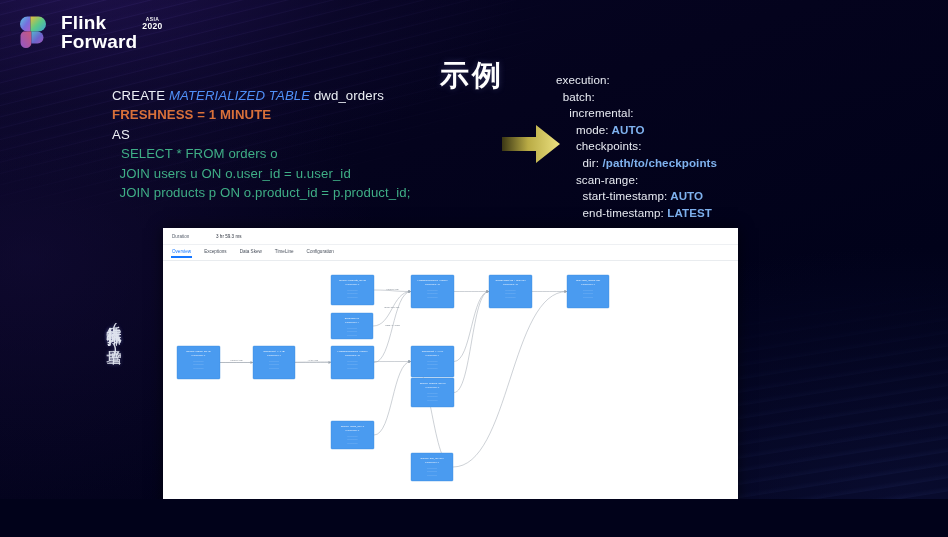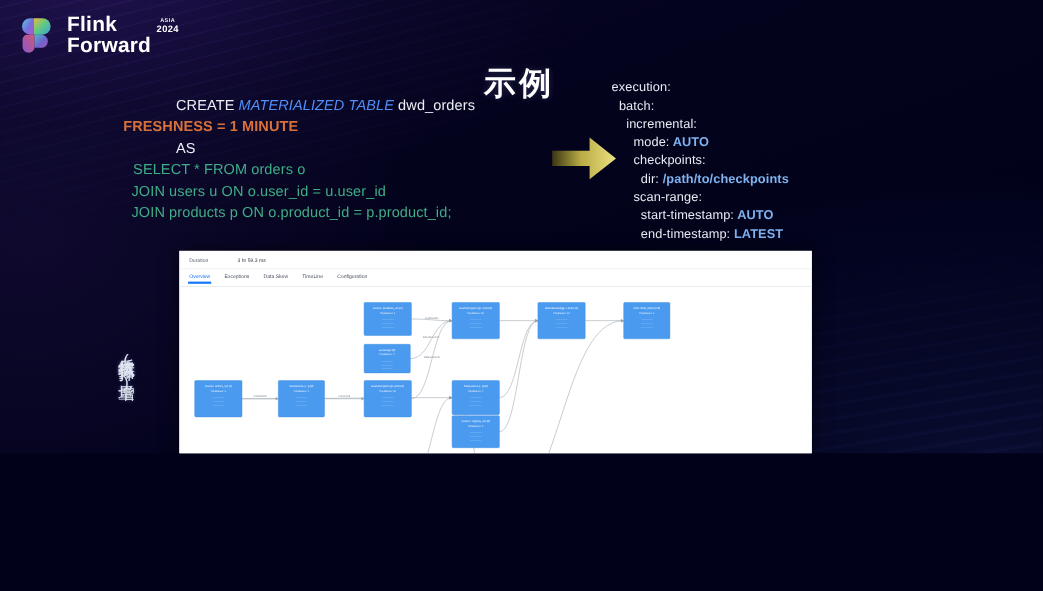--- a/index.html
+++ b/index.html
@@ -1,21 +1,21 @@
 <!DOCTYPE html>
 <html><head>
 <meta charset="utf-8">
 <style>
   html,body{margin:0;padding:0;}
   body{
     width:948px;height:537px;overflow:hidden;
     background:#01021a;
     font-family:"Liberation Sans","DejaVu Sans",sans-serif;
   }
-  #slide{position:relative;width:948px;height:412px;overflow:hidden;
+  #slide{position:relative;width:948px;height:499px;overflow:hidden;
     background:
       radial-gradient(ellipse 620px 300px at 8% -6%, rgba(40,22,90,.75) 0%, rgba(20,12,55,.35) 45%, rgba(2,3,26,0) 72%),
       radial-gradient(ellipse 500px 420px at 3% 52%, rgba(30,18,70,.40) 0%, rgba(2,3,26,0) 70%),
       radial-gradient(ellipse 700px 360px at 95% 100%, rgba(18,22,72,.45) 0%, rgba(2,3,26,0) 70%),
       linear-gradient(160deg,#070525 0%,#04031d 35%,#01021a 70%,#010319 100%);
   }
   
   .streaks{position:absolute;inset:0;pointer-events:none;opacity:.55;
     background-image:repeating-linear-gradient(-14deg,
       rgba(120,90,220,.00) 0px,
@@ -46,21 +46,21 @@
   .logo-badge .asia{font-size:5px;letter-spacing:.4px;font-weight:700;opacity:.95;}
   .logo-badge .year{font-size:8.5px;font-weight:700;line-height:9px;letter-spacing:.3px;}
 
   
   .title{position:absolute;left:440px;top:56px;color:#fff;font-size:29px;font-weight:700;letter-spacing:3px;
          text-shadow:0 0 6px rgba(160,170,255,.25);}
 
   
   .sql{position:absolute;left:112px;top:86px;font-size:13.2px;line-height:19.4px;white-space:pre;
        font-family:"Liberation Sans","DejaVu Sans",sans-serif;letter-spacing:.1px;}
-  .sql .kw{color:#eceff5;margin-left:48px;}
+  .sql .kw{color:#eceff5;}
   .sql .type{color:#4f8ff7;font-style:italic;}
   .sql .fresh{color:#d9703a;font-weight:bold;}
   .sql .sel{color:#3fae86;margin-left:9px;}
   .sql .join{color:#3fae86;}
   .sql .ident{color:#eceff5;margin-top:24px;}
 
   .yaml{position:absolute;left:556px;top:72px;font-size:11.6px;line-height:16.6px;white-space:pre;
         color:#e9ecf3;letter-spacing:.1px;}
   .yaml .v{color:#7fb2ef;font-weight:bold;}
 
@@ -120,21 +120,21 @@
       <path d="M5.5 16.5 h8 v11 a5.5 5.5 0 0 1 -11 0 v-5.5 a5.5 5.5 0 0 1 3 -5.5 z" fill="url(#lg3)" opacity=".9"></path>
       <path d="M13.5 16.5 h6 a6 6 0 0 1 0 12 h-6 z" fill="url(#lg1)" opacity=".85"></path>
     </svg>
     <div class="logo-text">
       <div class="logo-words">
         <span>Flink</span>
         <span class="l2">Forward</span>
       </div>
       <div class="logo-badge">
         <div class="asia">ASIA</div>
-        <div class="year">2024</div>
+        <div class="year">2020</div>
       </div>
     </div>
   </div>
 
   <div class="title">示例</div>
 
   <div class="sql" id="sql-block"><div><span class="kw">CREATE </span><span class="type">MATERIALIZED TABLE</span><span class="ident"> dwd_orders</span></div><div><span class="fresh">FRESHNESS = 1 MINUTE</span></div><div><span class="kw">AS</span></div><div><span class="sel">SELECT * FROM orders o</span></div><div><span class="join">  JOIN users u ON o.user_id = u.user_id</span></div><div><span class="join">  JOIN products p ON o.product_id = p.product_id;</span></div></div>
 
   <svg class="arrow" viewBox="0 0 62 44">
     <defs>

